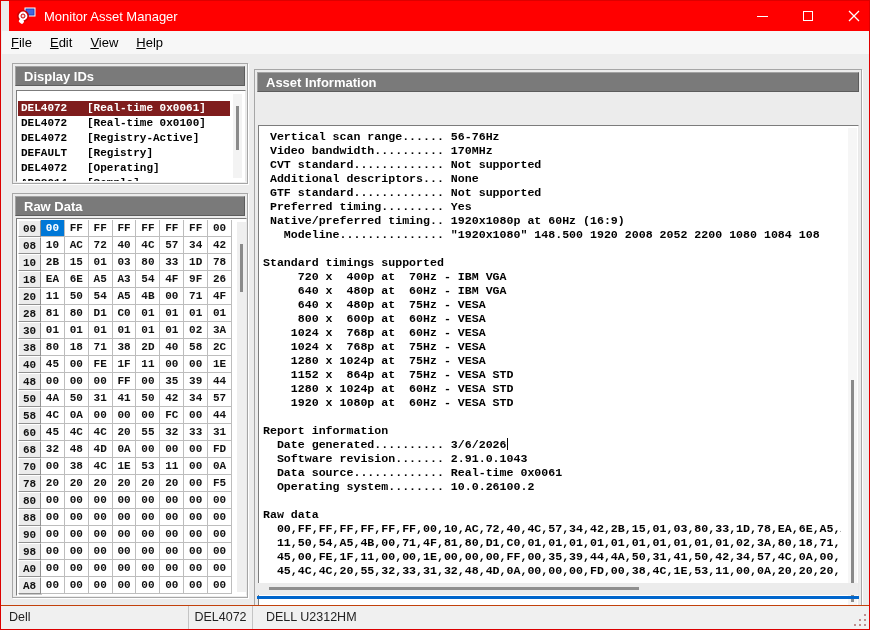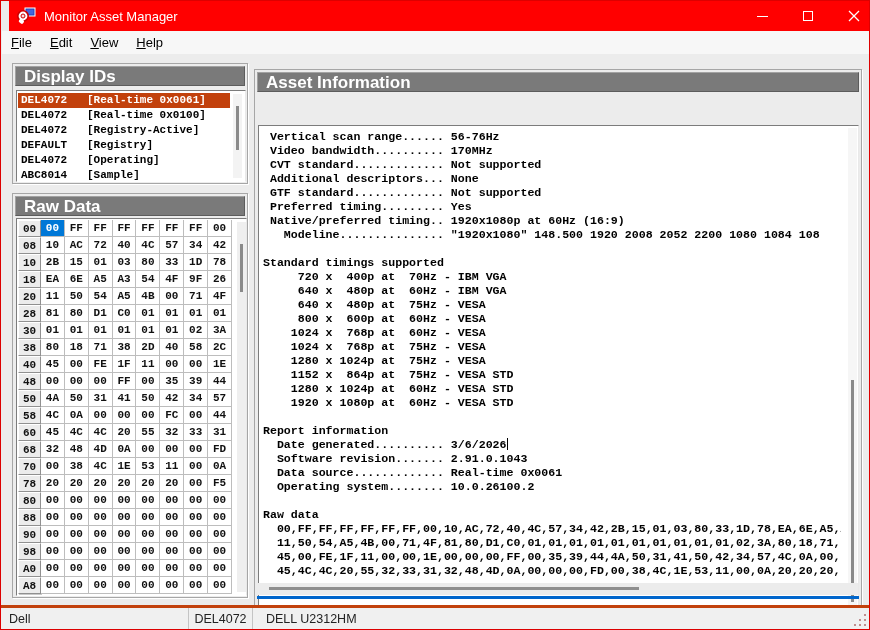--- a/index.html
+++ b/index.html
@@ -21,38 +21,38 @@
   
   .menubar { position:absolute; left:1px; top:30px; width:868px; height:23px;
              background:#f7f7f7; display:flex; align-items:center; font-size:13px; color:#000; }
   .menu-item { padding:2px 9px; white-space:pre; }
   .menu-item u { text-decoration:underline; }
 
   
   .group { position:absolute; background:#ececec; border:1px solid #a6a6a6;
            box-shadow:1px 1px 0 #ffffff; }
   .group-header { position:absolute; left:2px; top:2px; right:2px; height:20px;
-                  background:#7a7a7a; color:#ffffff; font-weight:bold; font-size:17px;
+                  background:#7a7a7a; color:#ffffff; font-weight:bold; font-size:13px;
                   line-height:20px; padding-left:8px;
                   border-top:1px solid #a2a2a2; border-left:1px solid #a2a2a2;
                   border-bottom:1px solid #5c5c5c; border-right:1px solid #5c5c5c; }
 
   .sunken { background:#ffffff;
             border-top:1px solid #7c7c7c; border-left:1px solid #7c7c7c;
             border-bottom:1px solid #ffffff; border-right:1px solid #e9e9e9; }
 
   
   #g-display { left:11px; top:62px; width:236px; height:121px; }
   .listbox { position:absolute; left:3px; top:26px; width:230px; height:92px;
              overflow:hidden; padding:2px 0 0 1px;
              font-family:"Liberation Mono","DejaVu Sans Mono",monospace;
              font-weight:bold; font-size:11px; }
   .list-item { height:15px; line-height:15px; white-space:pre; padding-left:3px;
                width:212px; color:#000; }
-  .list-item.sel { background:#c2410c; color:#ffffff; }
+  .list-item.sel { background:#7f1d1d; color:#ffffff;margin-top:8px; }
 
   
   #g-raw { left:11px; top:192px; width:236px; height:405px; }
   .gridbox { position:absolute; left:3px; top:24px; width:231px; height:378px;
              overflow:hidden; padding:1px 14px 0 1px; }
   .hex-row { display:flex; height:17px; }
   .offset-cell { width:24px; height:17px; background:#ececec; text-align:center;
                  line-height:16px; font-family:"Liberation Mono","DejaVu Sans Mono",monospace;
                  font-weight:bold; font-size:11px; color:#111;
                  border-top:1px solid #ffffff; border-left:1px solid #ffffff;
@@ -78,21 +78,21 @@
 
   
   .vscroll { position:absolute; width:9px; background:#f3f3f3; }
   .vthumb  { position:absolute; left:3px; width:3px; background:#8a8a8a; }
   .hscroll-zone { position:absolute; left:3px; right:3px; height:12px; background:#ececec; }
   .hthumb { position:absolute; top:4px; height:3px; background:#8f8f8f; }
   .progress-blue { position:absolute; left:2px; right:2px; height:3px; }
 
   
   .statusbar { position:absolute; left:0; bottom:0; width:100%; height:24px;
-               background:#f0f0f0; border-top:3px solid #c2410c;
+               background:#f0f0f0; border-top:1px solid #c2410c;
                display:flex; align-items:center; font-size:12.5px; color:#222; }
   .status-cell { height:100%; line-height:23px; white-space:pre; }
   .sc-0 { width:188px; padding-left:8px; border-right:1px solid #c4c4c4; }
   .sc-1 { width:64px;  text-align:center; border-right:1px solid #c4c4c4; }
   .sc-2 { flex:1; padding-left:13px; }
   .resize-grip { position:absolute; right:3px; bottom:3px; width:13px; height:13px; }
   .grip-dot { position:absolute; width:2px; height:2px; background:#bf8d8d; }
 </style>
 </head>
 <body>

